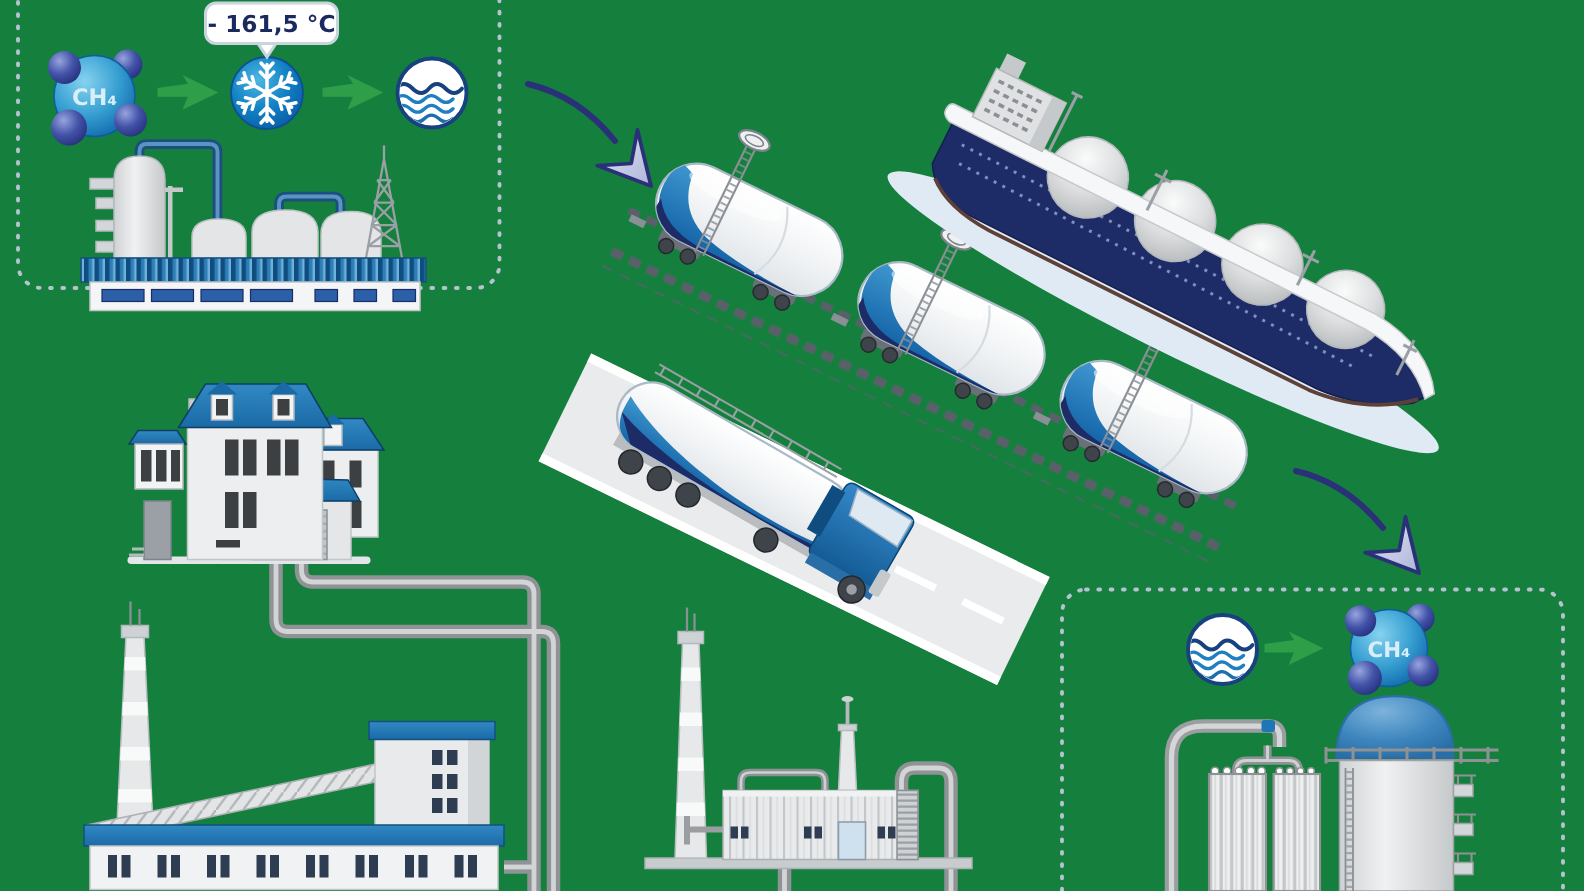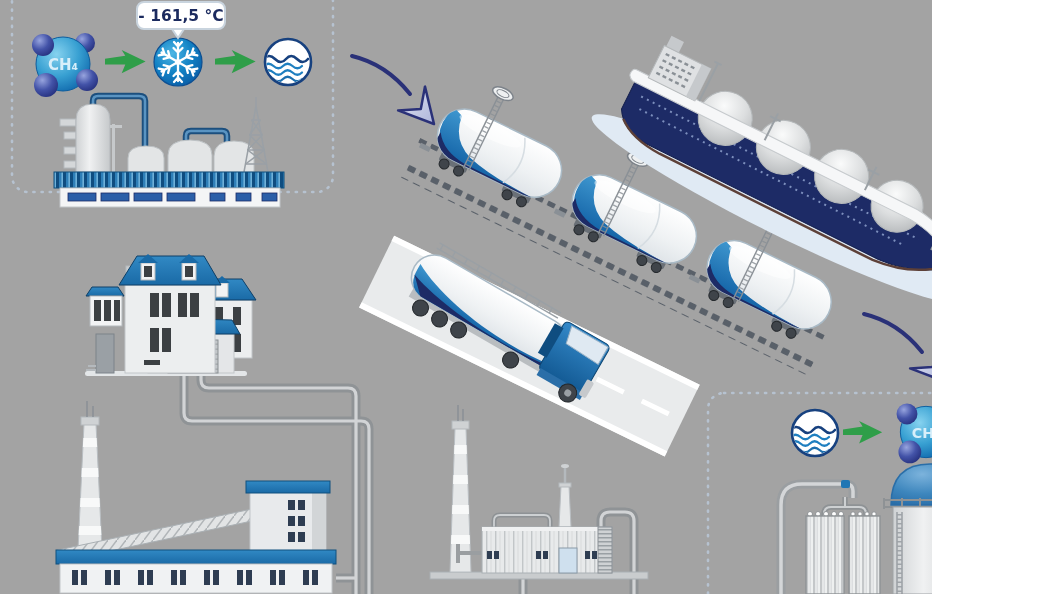--- a/index.html
+++ b/index.html
@@ -1,16 +1,16 @@
 <!DOCTYPE html>
 <html><head>
 <meta charset="utf-8">
 <style>
   html,body{margin:0;padding:0;background:#fff;}
-  .stage{position:relative;width:932px;height:594px;background:#a3a3a3;overflow:hidden;
+  .stage{position:relative;width:1056px;height:594px;background:#15803d;overflow:hidden;
          font-family:"DejaVu Sans","Liberation Sans",sans-serif;}
   svg{display:block;}
   text{font-family:"DejaVu Sans","Liberation Sans",sans-serif;}
   .lblTemp{font-size:15.5px;font-weight:bold;fill:#1b2a5e;}
   .lblMol{font-size:15px;font-weight:bold;fill:#d8effa;}
 </style>
 </head>
 <body>
 
 <div class="stage">

